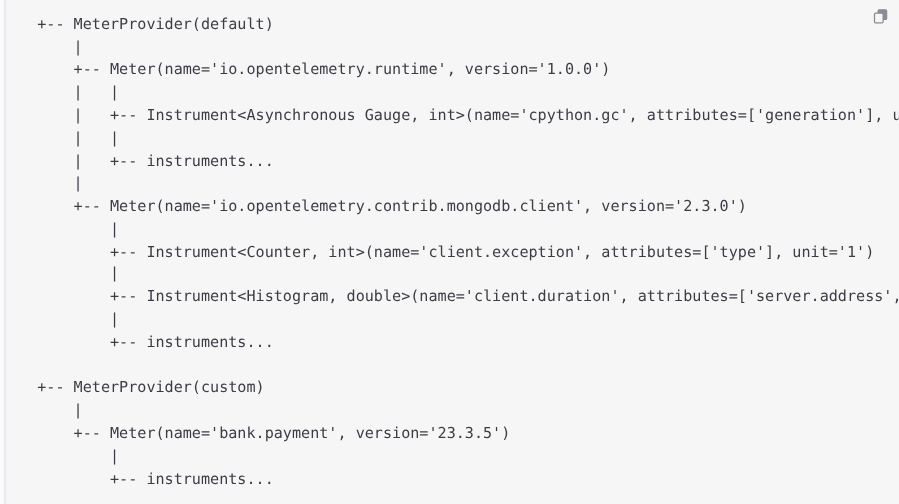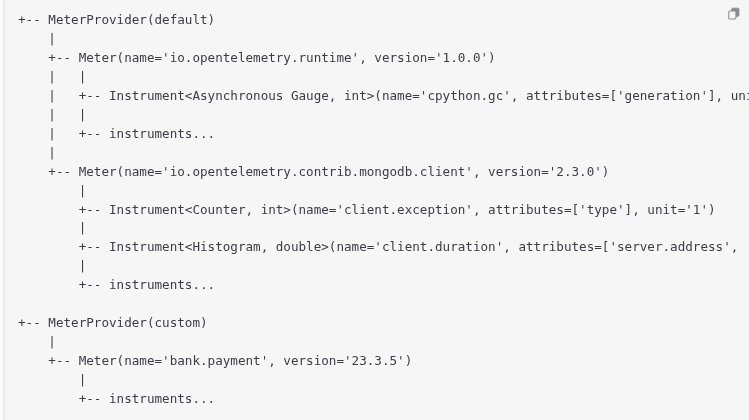--- a/index.html
+++ b/index.html
@@ -61,21 +61,21 @@
   }
 
   .code-scroll {
     position: absolute;
     inset: 0;
     overflow: hidden;
   }
 
   pre.code-content {
     margin: 0;
-    padding: 11px 0 0 15px;
+    padding: 11px 0 0 28px;
     font-family: "DejaVu Sans Mono", "Liberation Mono", monospace;
     font-size: 12.6px;
     line-height: 18.95px;
     color: #3c3c44;
     white-space: pre;
     letter-spacing: 0px;
     tab-size: 4;
   }
 
   .code-line {

